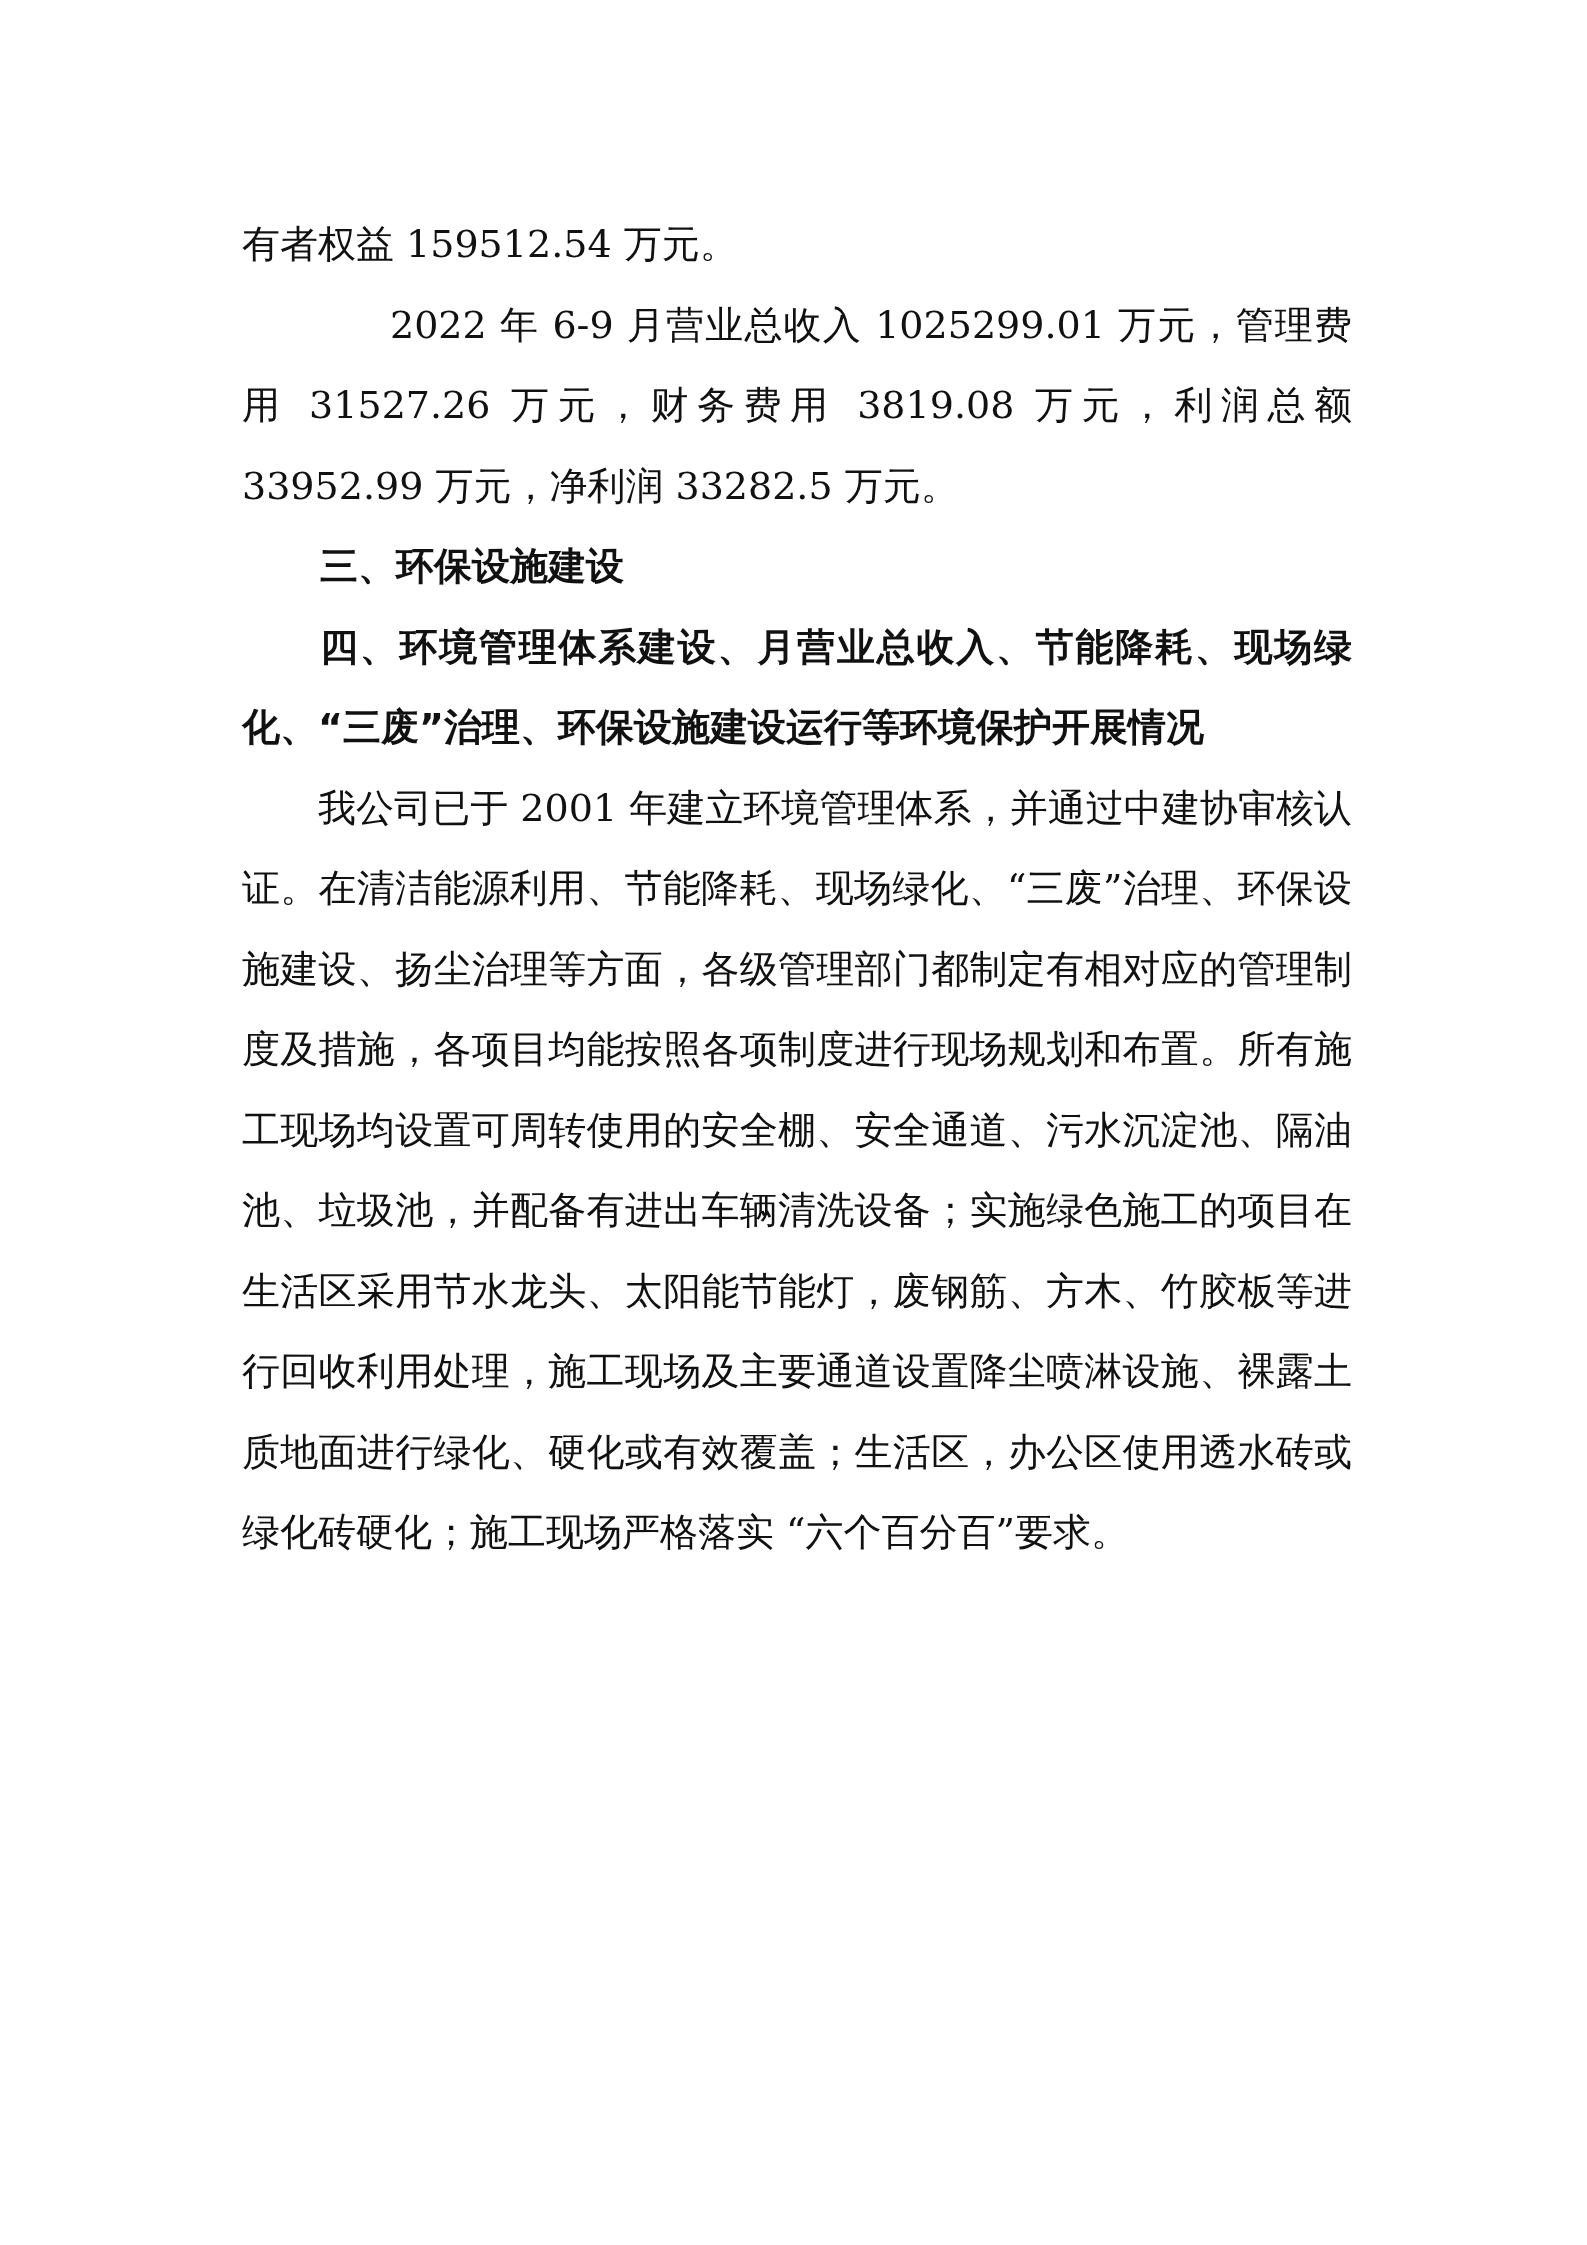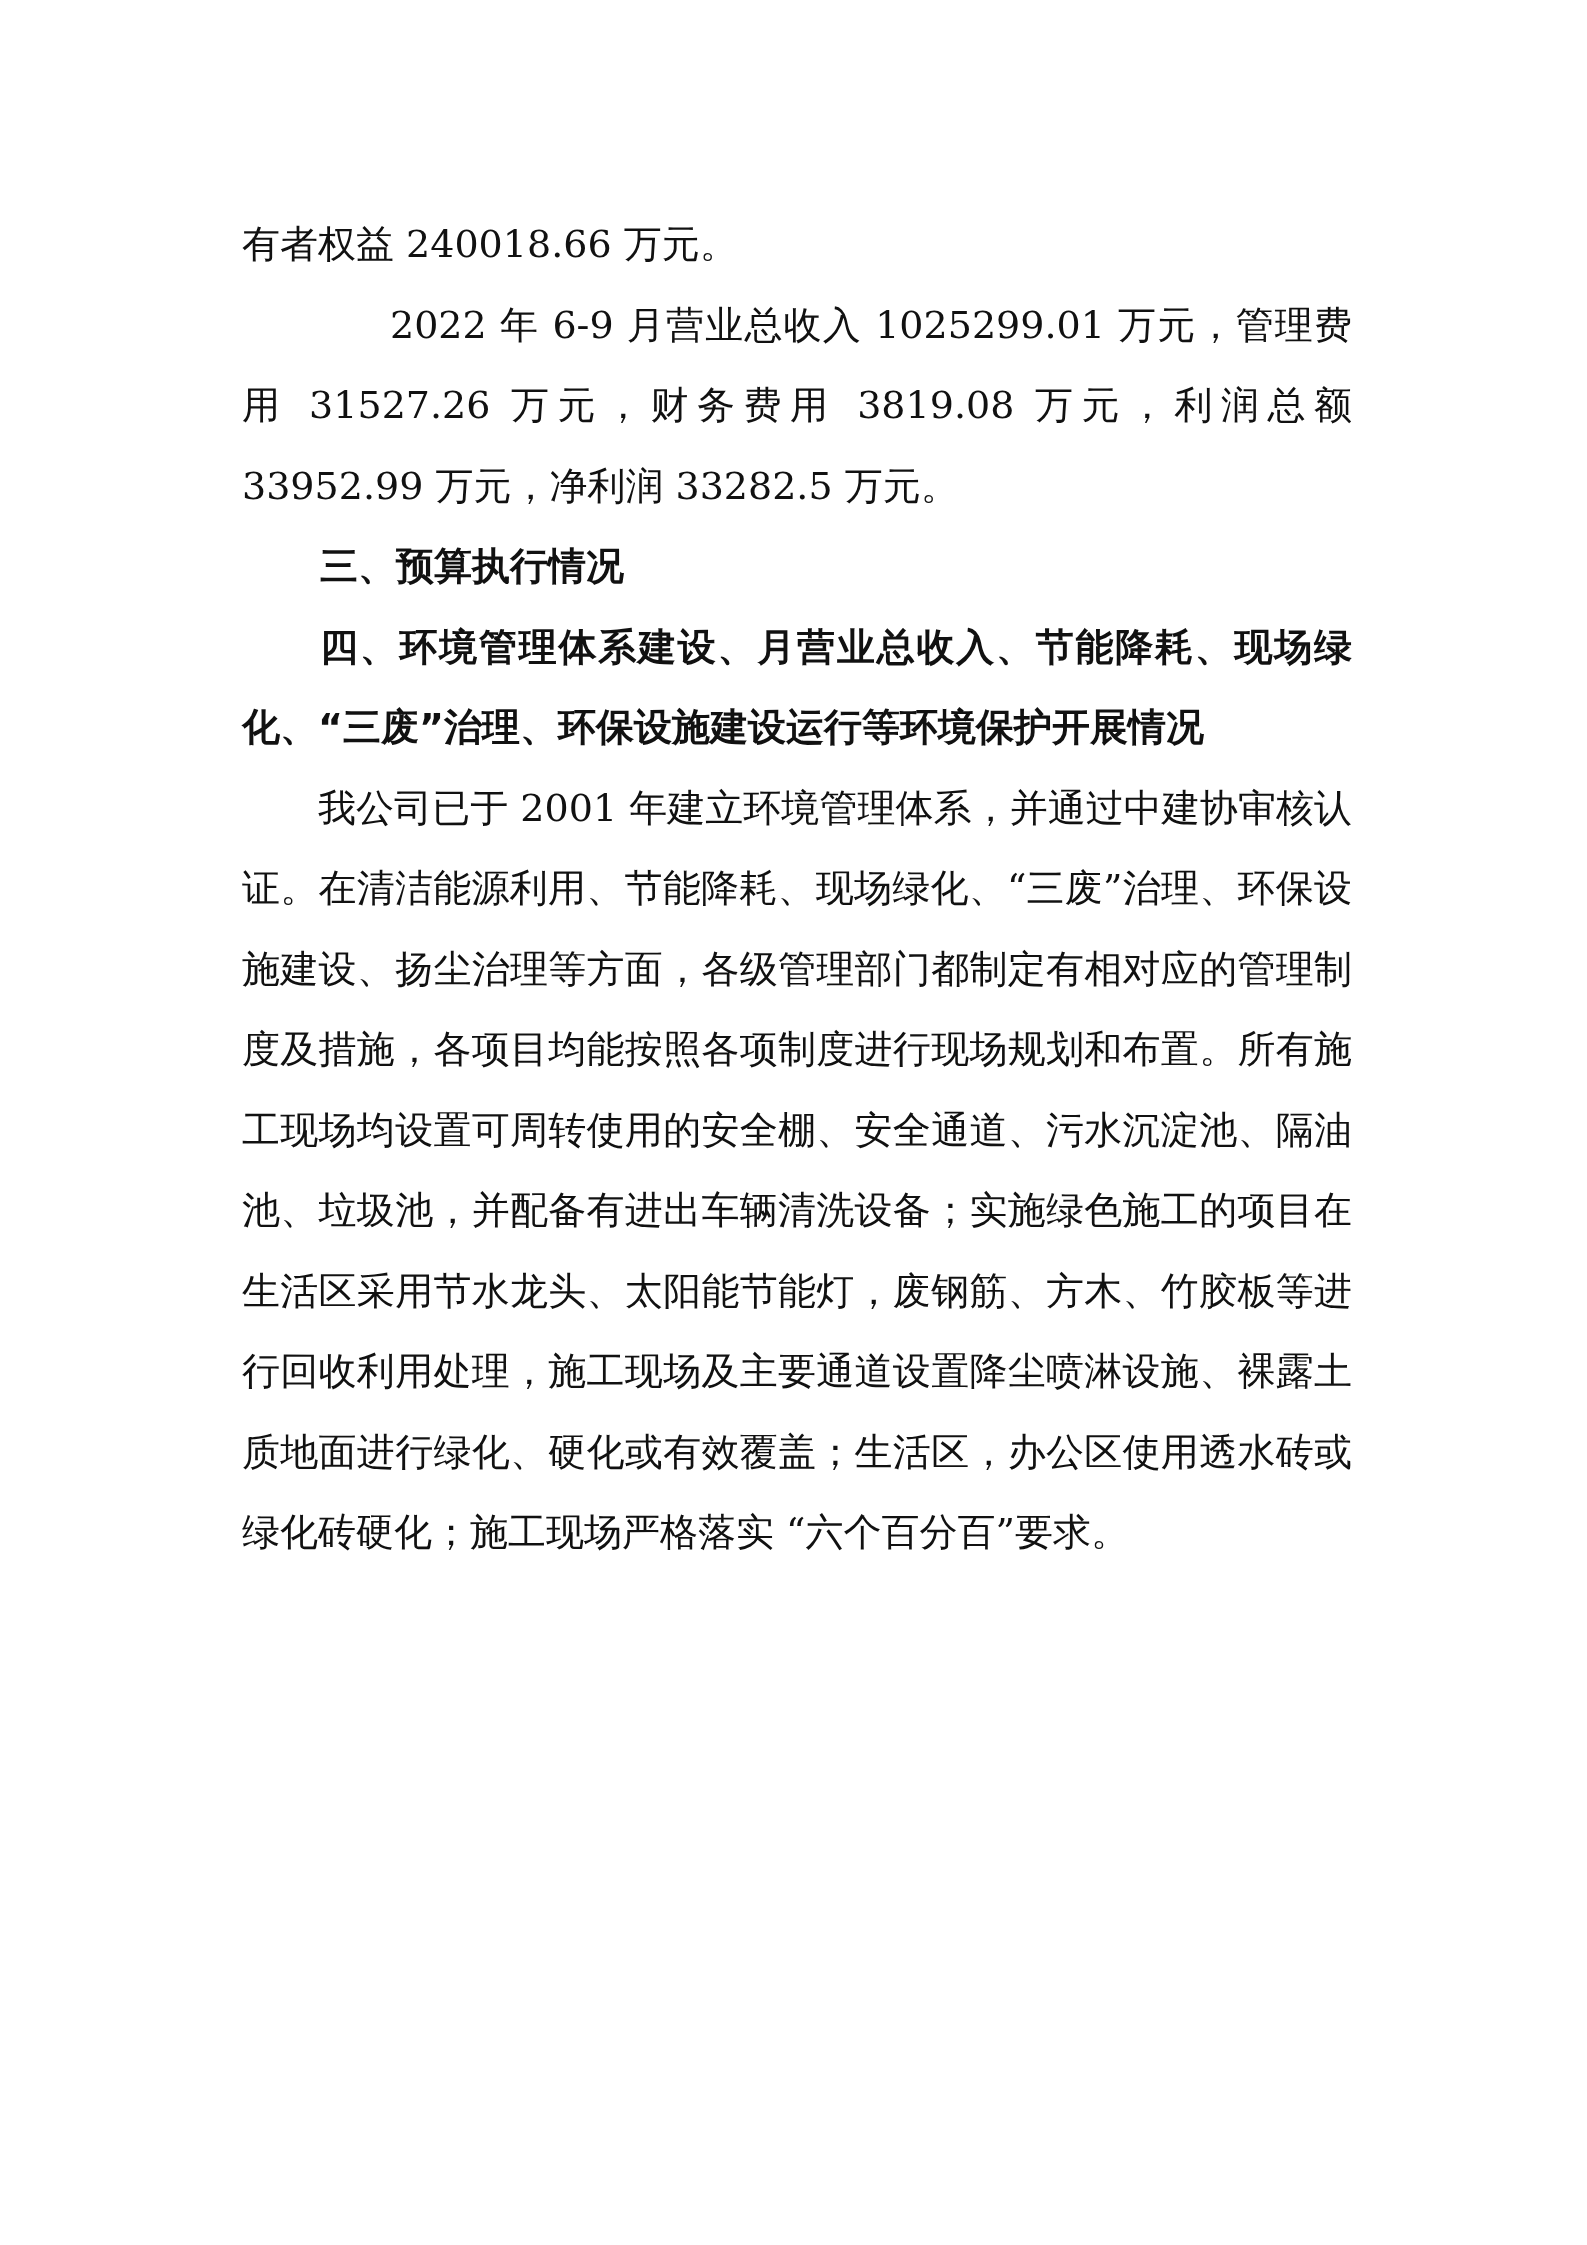--- a/index.html
+++ b/index.html
@@ -22,18 +22,18 @@
   .heading {
     font-family: "DejaVu Sans", "Liberation Sans", sans-serif;
     font-weight: bold;
     text-indent: 78px;
   }
 </style>
 </head>
 <body>
 
 <div class="page">
-  <p class="body-text">有者权益 240018.66 万元。</p>
+  <p class="body-text">有者权益 159512.54 万元。</p>
   <p class="body-text indent-wide">2022 年 6-9 月营业总收入 1025299.01 万元，管理费用 31527.26 万元，财务费用 3819.08 万元，利润总额 33952.99 万元，净利润 33282.5 万元。</p>
-  <p class="heading">三、预算执行情况</p>
+  <p class="heading">三、环保设施建设</p>
   <p class="heading">四、环境管理体系建设、月营业总收入、节能降耗、现场绿化、“三废”治理、环保设施建设运行等环境保护开展情况</p>
   <p class="body-text indent">我公司已于 2001 年建立环境管理体系，并通过中建协审核认证。在清洁能源利用、节能降耗、现场绿化、“三废”治理、环保设施建设、扬尘治理等方面，各级管理部门都制定有相对应的管理制度及措施，各项目均能按照各项制度进行现场规划和布置。所有施工现场均设置可周转使用的安全棚、安全通道、污水沉淀池、隔油池、垃圾池，并配备有进出车辆清洗设备；实施绿色施工的项目在生活区采用节水龙头、太阳能节能灯，废钢筋、方木、竹胶板等进行回收利用处理，施工现场及主要通道设置降尘喷淋设施、裸露土质地面进行绿化、硬化或有效覆盖；生活区，办公区使用透水砖或绿化砖硬化；施工现场严格落实 “六个百分百”要求。</p>
 </div>
 
 </body></html>

